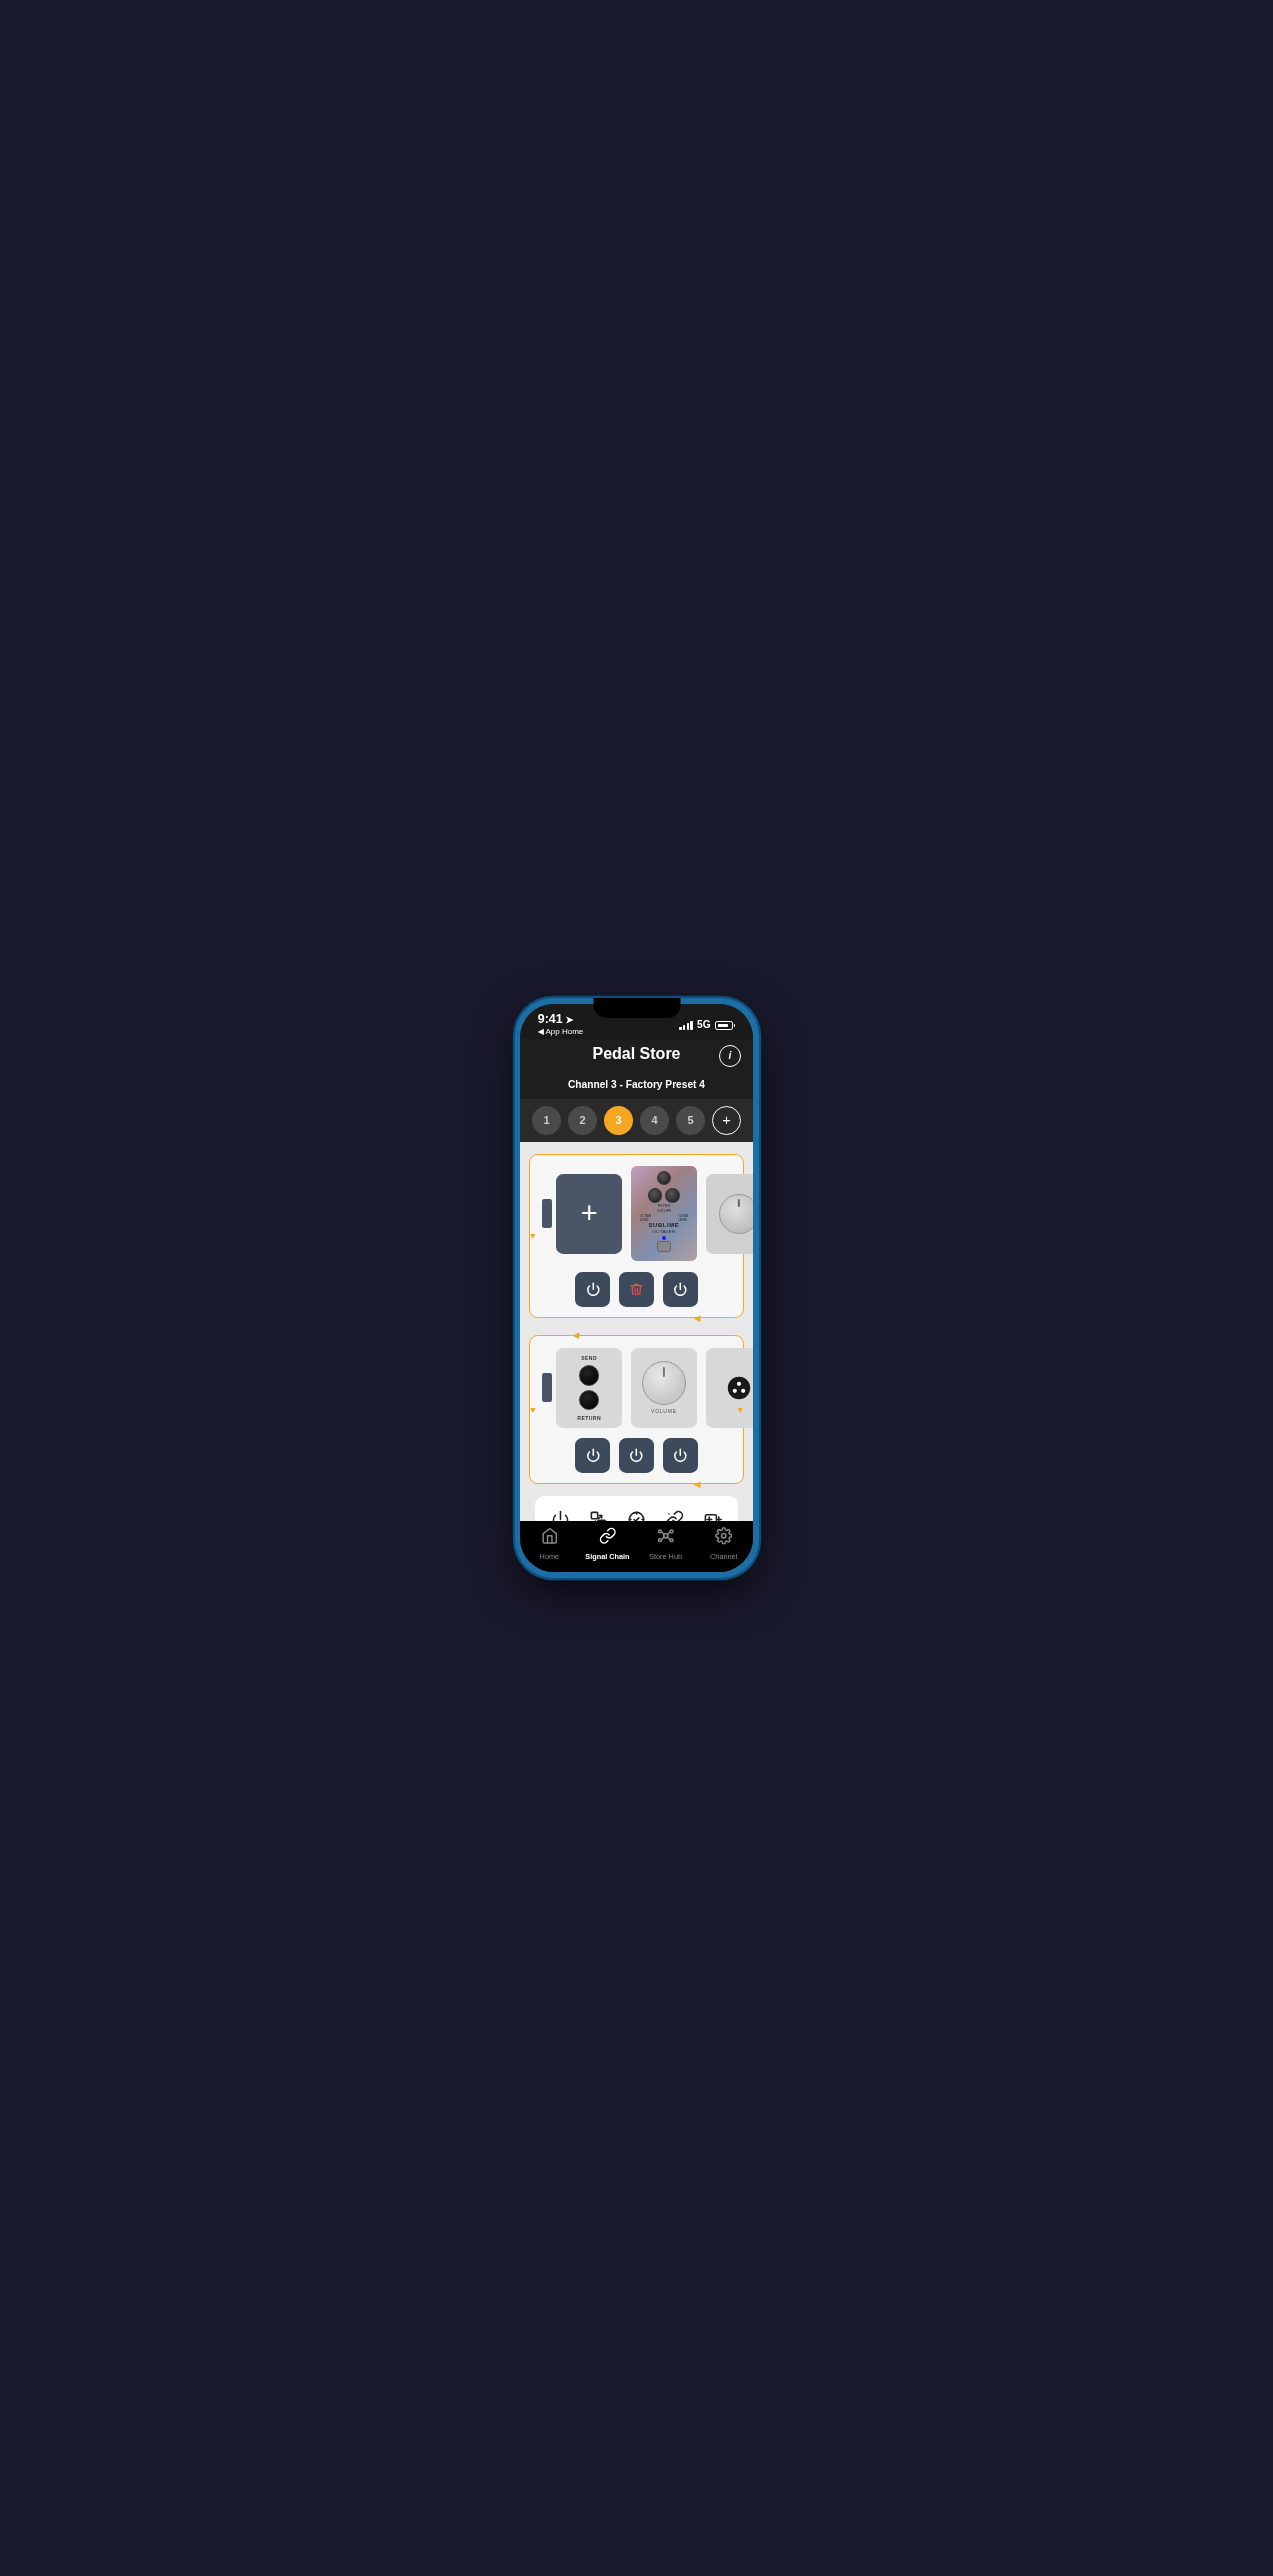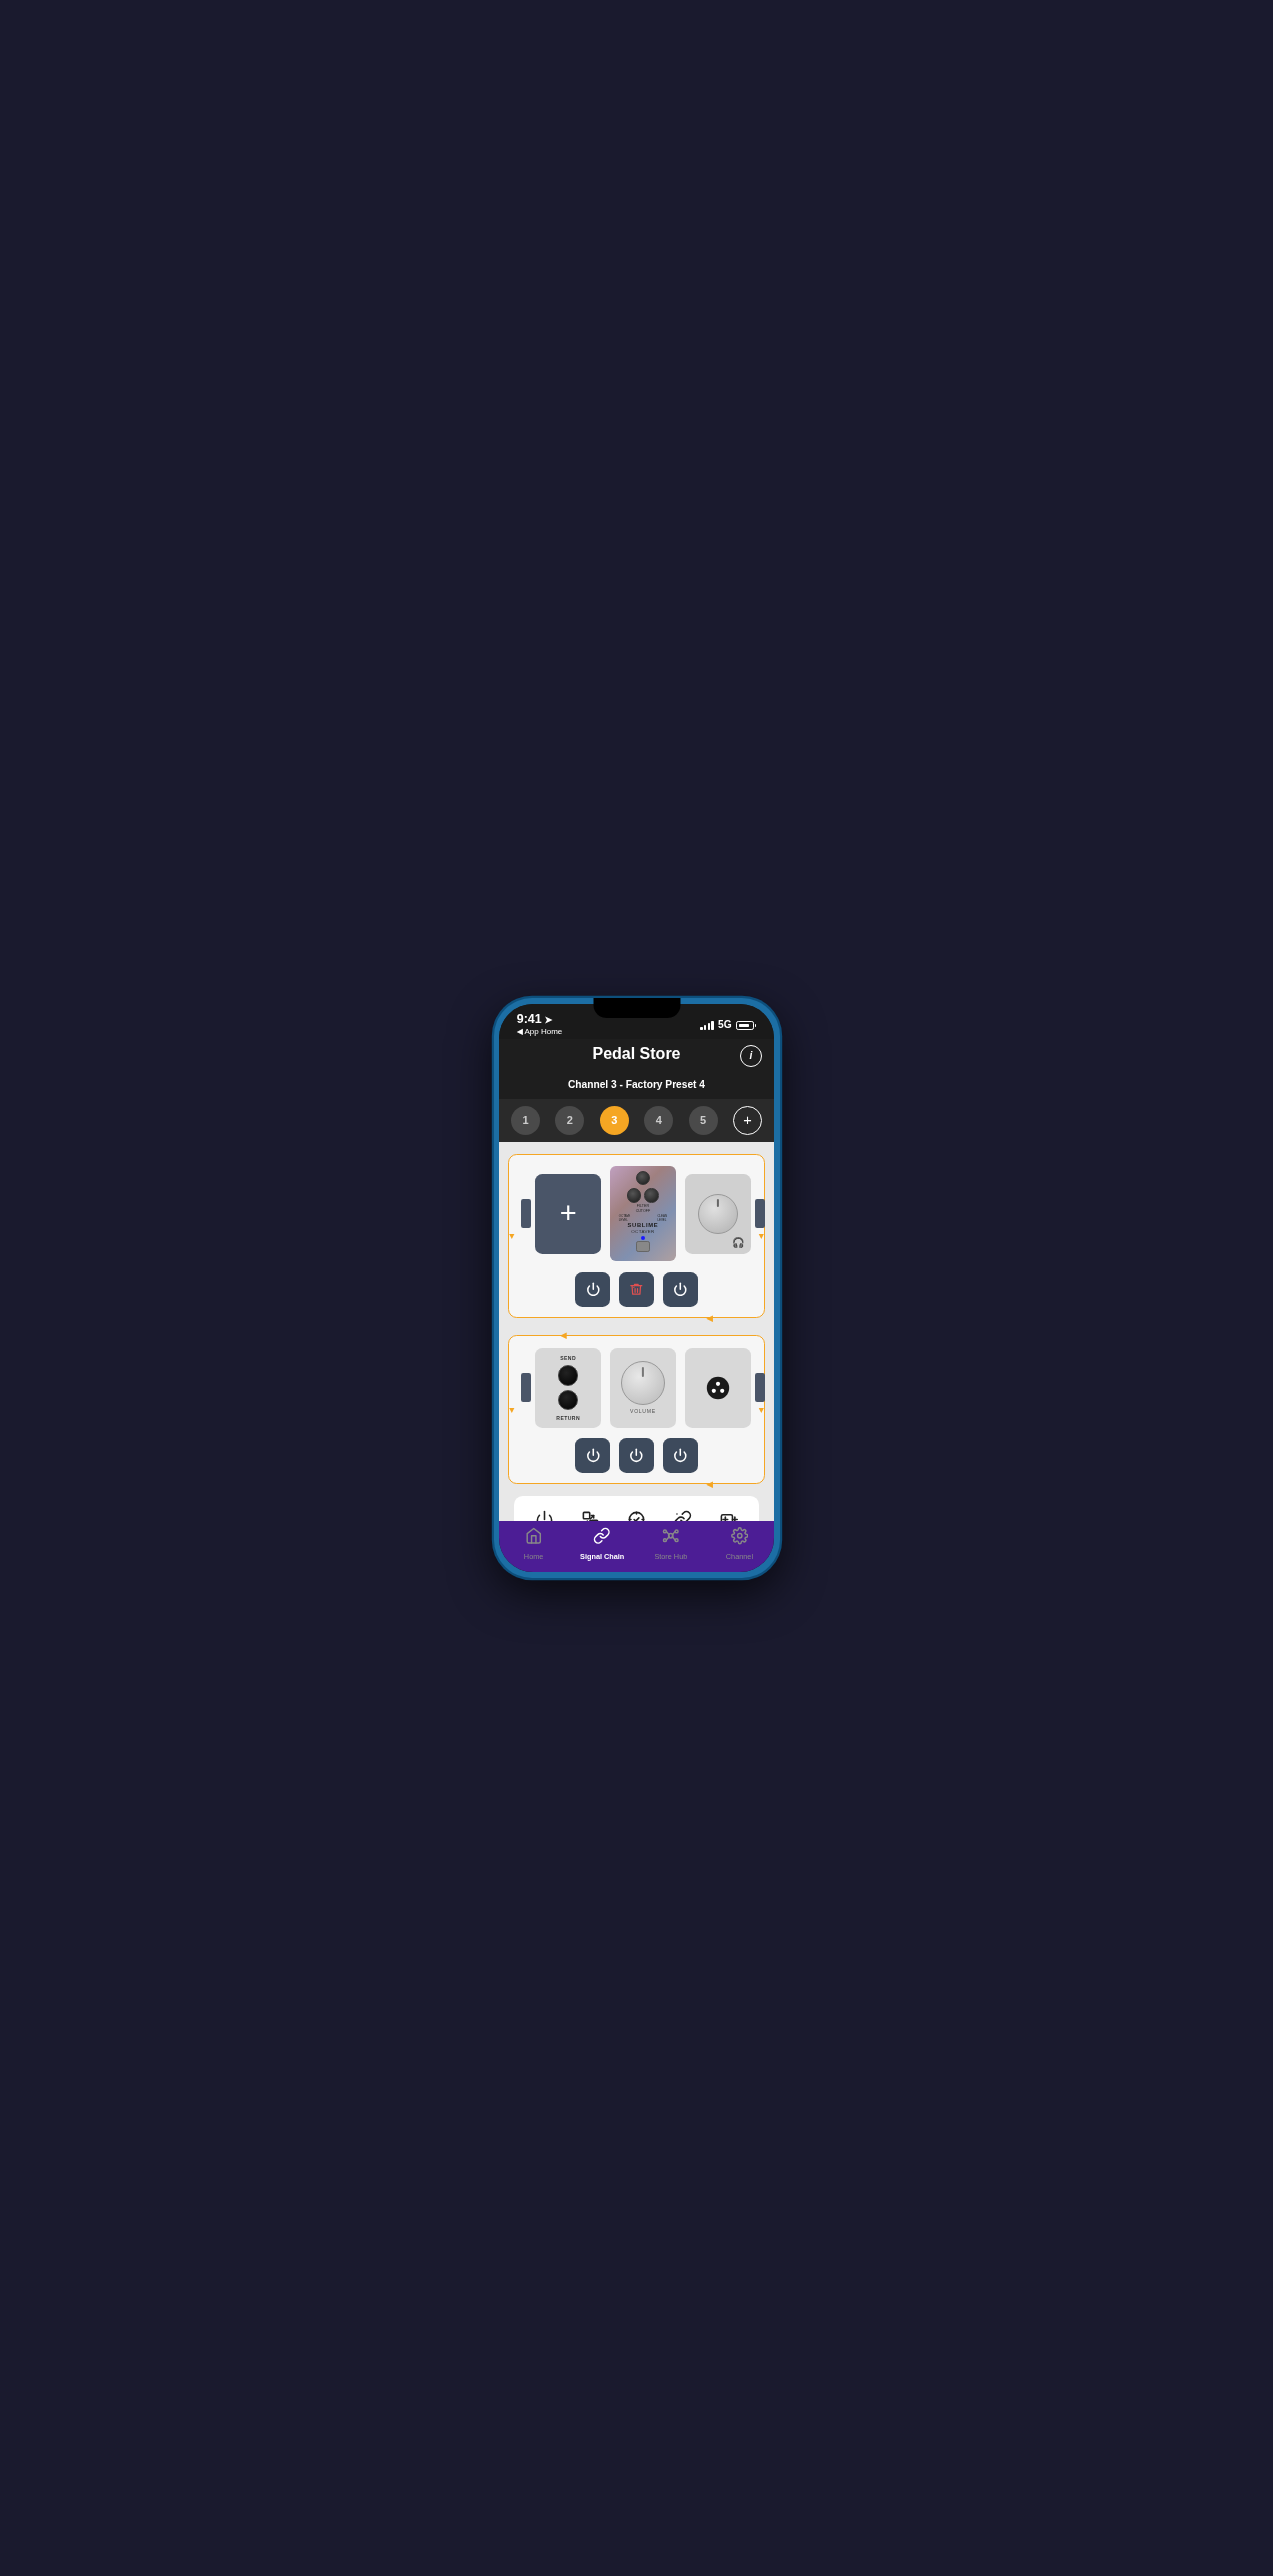--- a/index.html
+++ b/index.html
@@ -8,21 +8,21 @@
     body {
       background: #1a1a2e;
       display: flex;
       justify-content: center;
       align-items: center;
       min-height: 100vh;
       font-family: -apple-system, BlinkMacSystemFont, 'Helvetica Neue', sans-serif;
     }
 
     .phone-frame {
-      width: 286px;
+      width: 244px;
       height: 580px;
       background: #1c6ea4;
       border-radius: 38px;
       padding: 5.8px;
       box-shadow: 0 0 0 2.2px #0d4f7c, 0 14.6px 44px rgba(0,0,0,0.7);
       position: relative;
       overflow: hidden;
     }
 
     .phone-inner {
@@ -526,21 +526,21 @@
       display: flex;
       align-items: center;
       justify-content: center;
       font-size: 16px;
       color: #333;
       cursor: pointer;
     }
 
     
     .tab-bar {
-      background: #4c1d95;
+      background: #000000;
       display: flex;
       padding: 5.8px 0 11.7px;
     }
 
     .tab-item {
       flex: 1;
       display: flex;
       flex-direction: column;
       align-items: center;
       gap: 2.9px;

